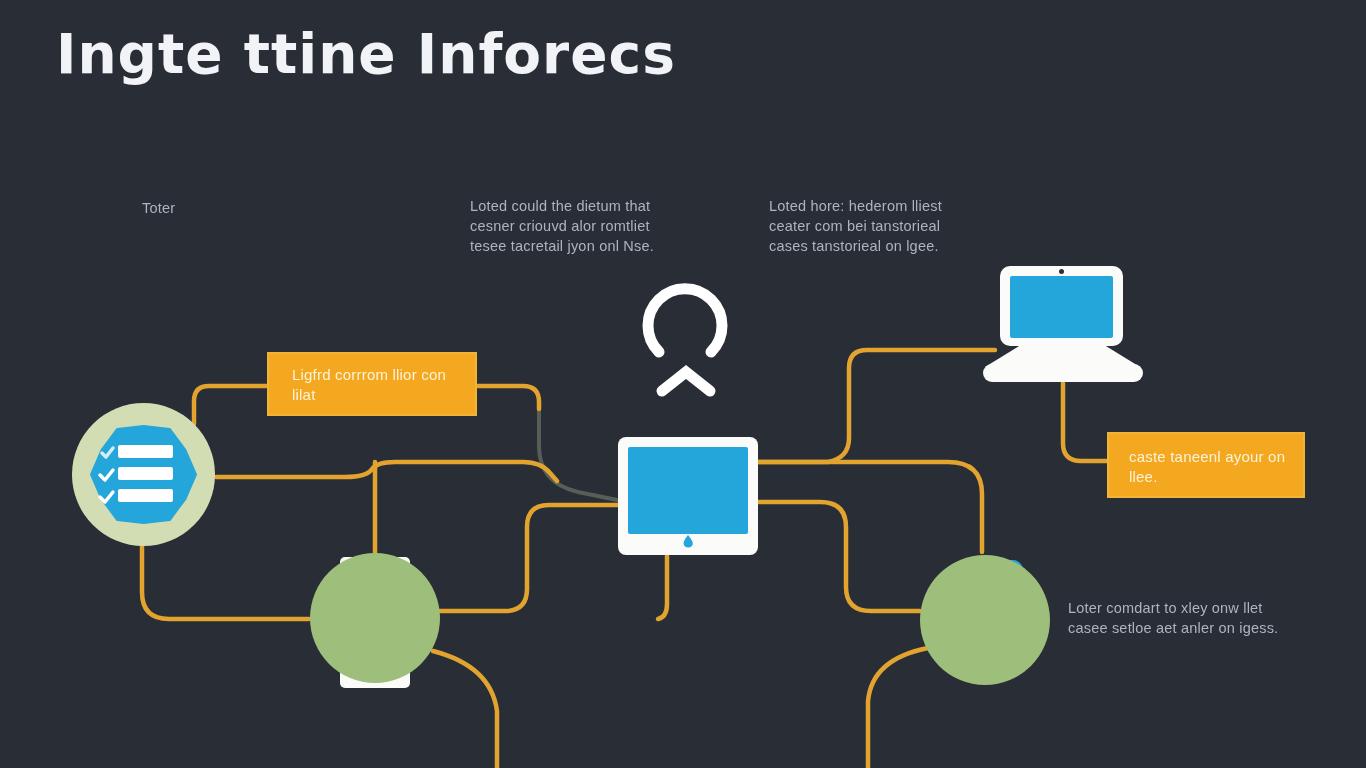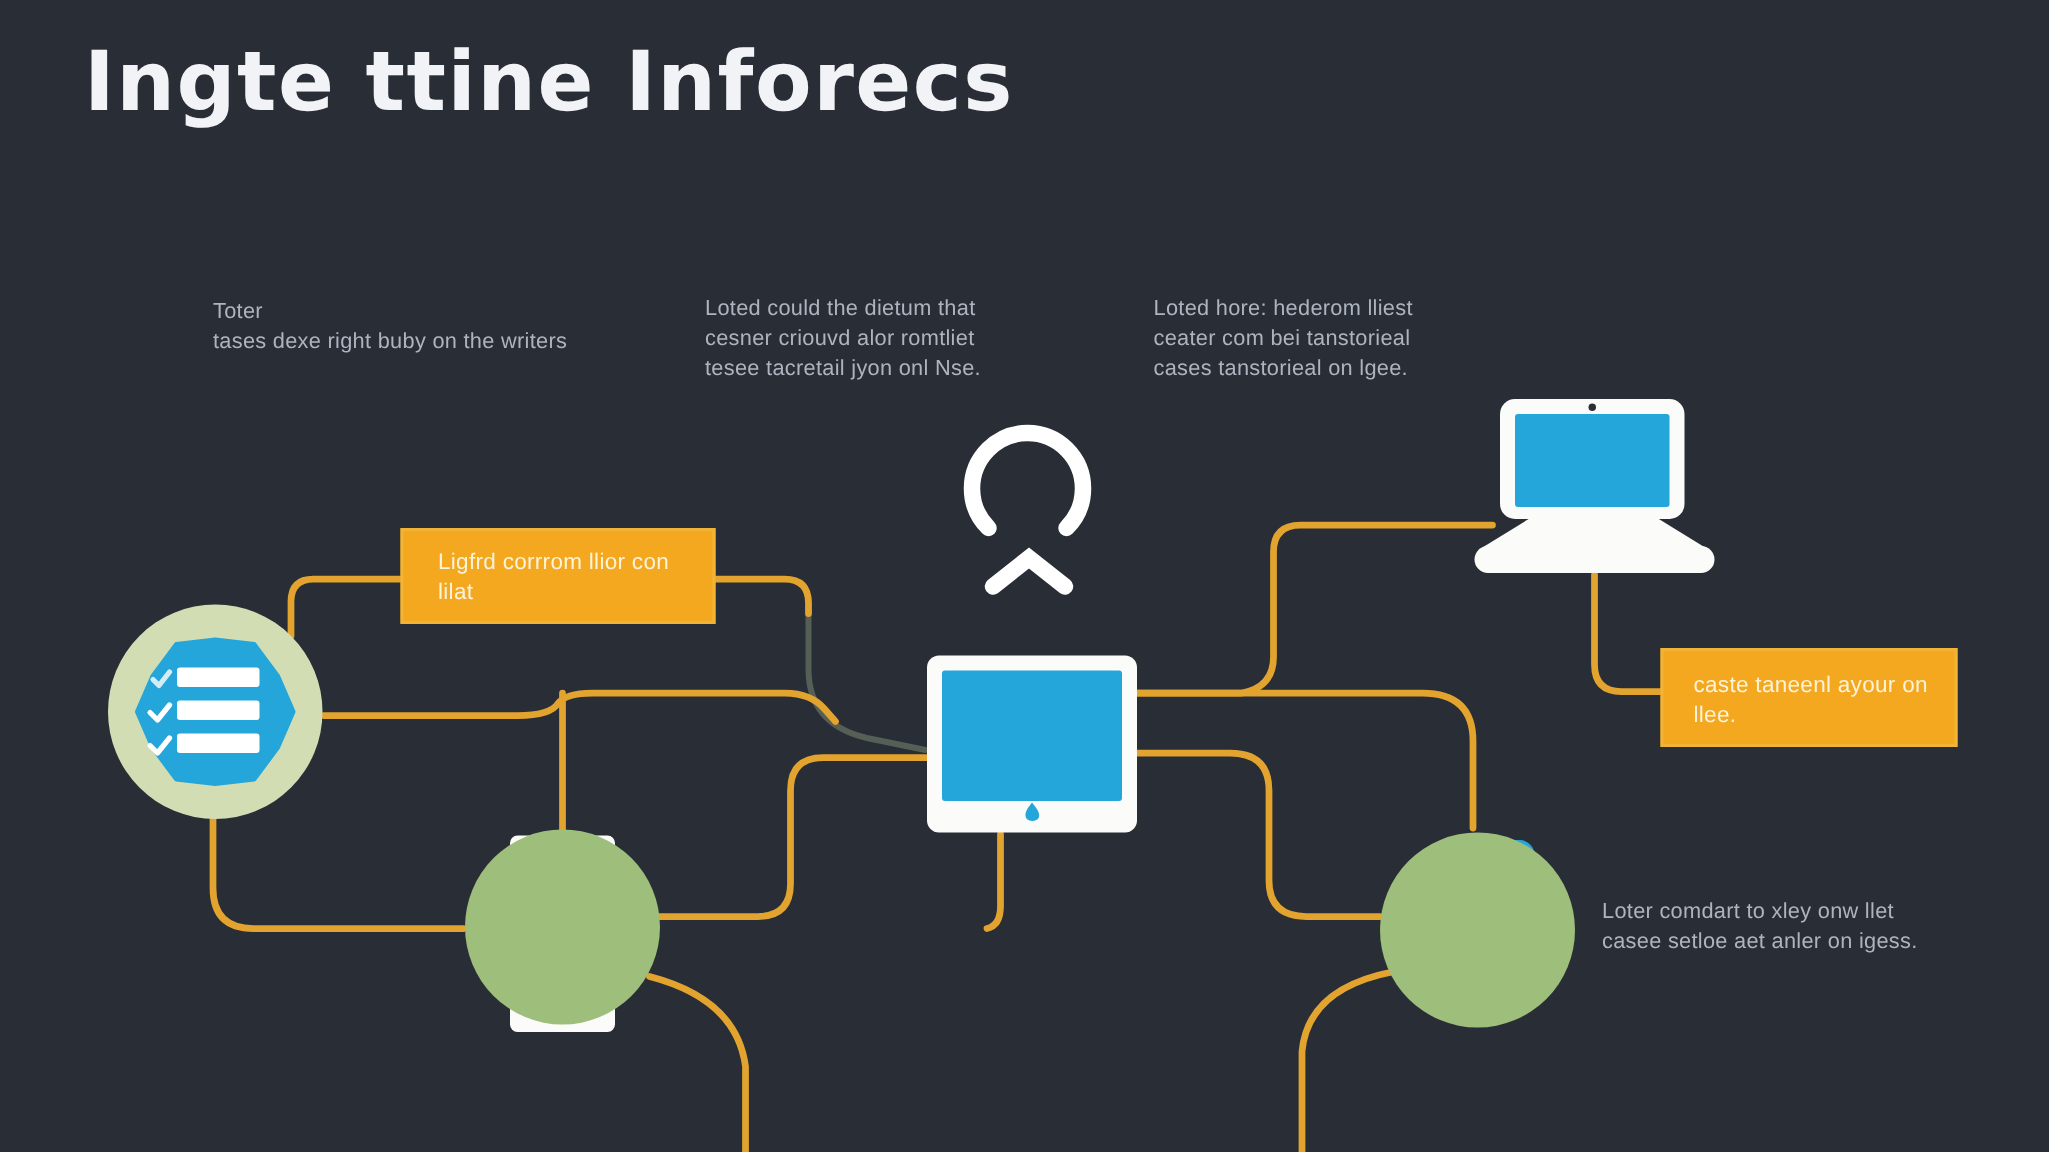--- a/index.html
+++ b/index.html
@@ -54,21 +54,20 @@
     <path class="wire" d="M 758 462 L 948 462 Q 982 462 982 494 L 982 552"></path>
     <path class="wire" d="M 758 502 L 820 502 Q 846 502 846 527 L 846 587 Q 846 611 871 611 L 920 611"></path>
     <path class="wire" d="M 928 648 Q 872 659 868 701 L 868 768"></path>
     <path class="wire" d="M 1063 383 L 1063 443 Q 1063 461 1081 461 L 1108 461"></path>
   </svg>
 
   <div class="abs title">Ingte ttine Inforecs</div>
 
   <div class="abs note" style="left:122px; top:198px;margin-left:20px;">
     <div>Toter</div>
-    <div>tases dexe right buby on the writers</div>
   </div>
 
   <div class="abs note" style="left:470px; top:196px;">
     <div>Loted could the dietum that</div>
     <div>cesner criouvd alor romtliet</div>
     <div>tesee tacretail jyon onl Nse.</div>
   </div>
 
   <div class="abs note" style="left:769px; top:196px;">
     <div>Loted hore: hederom lliest</div>

